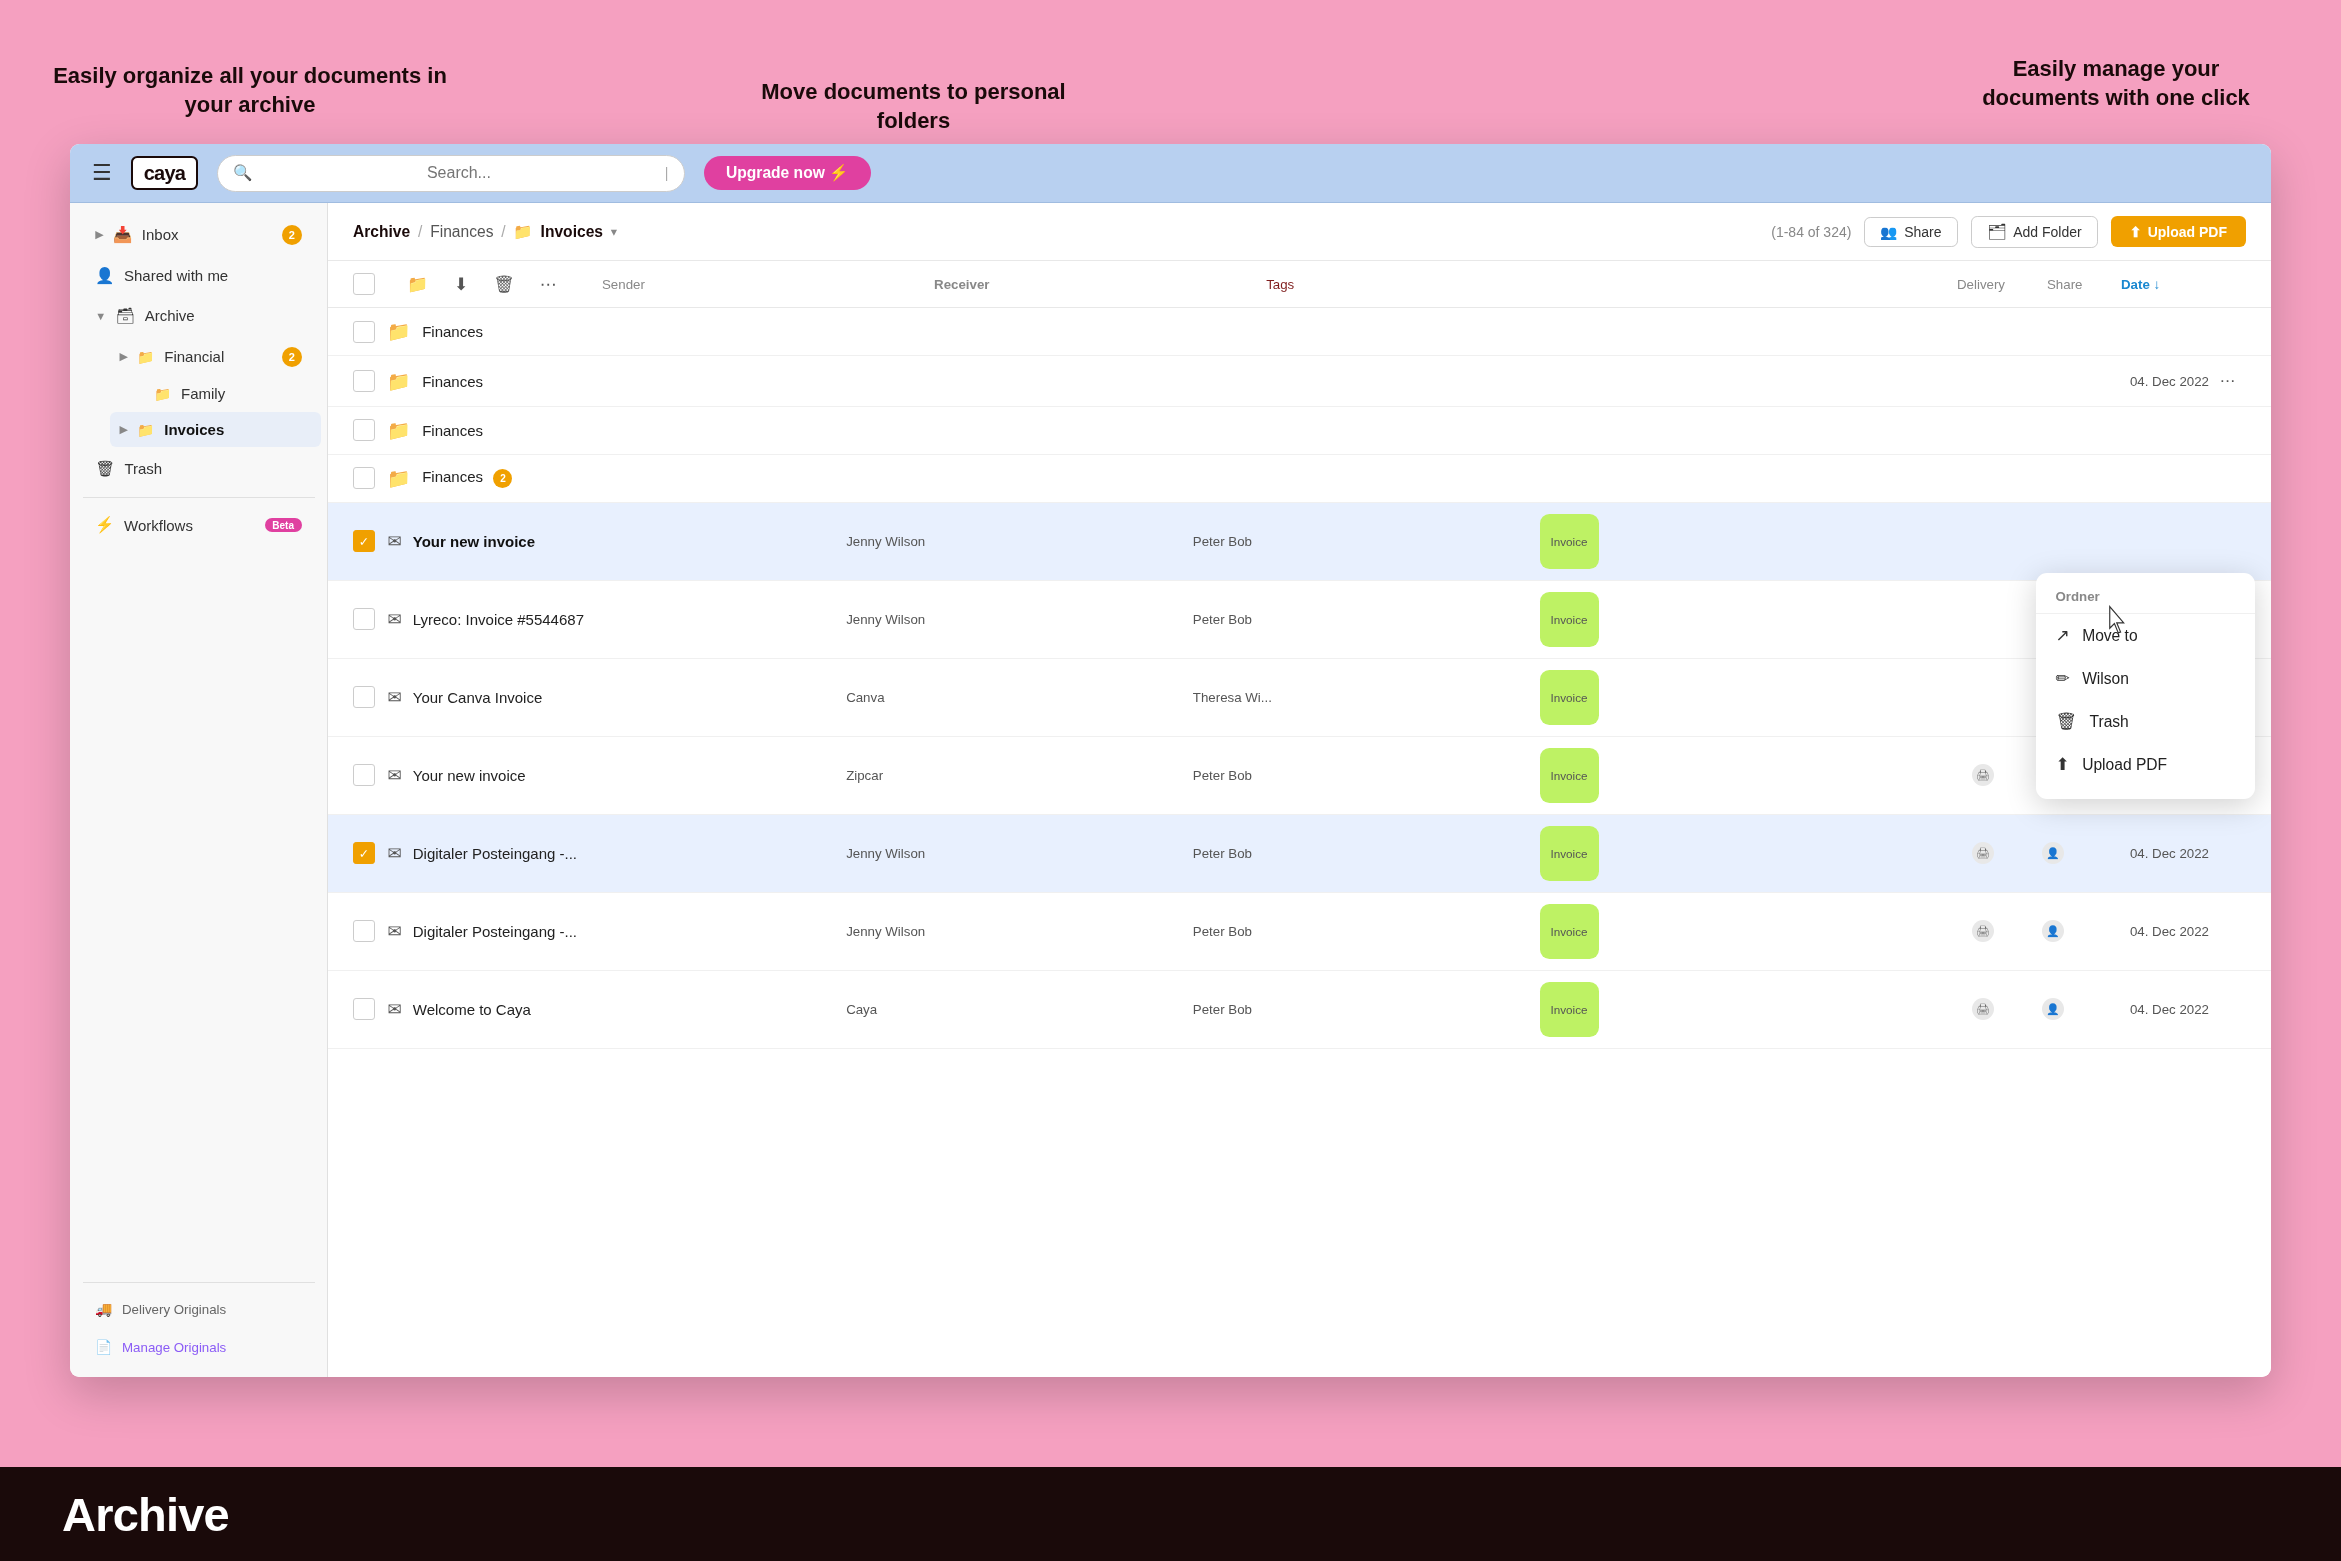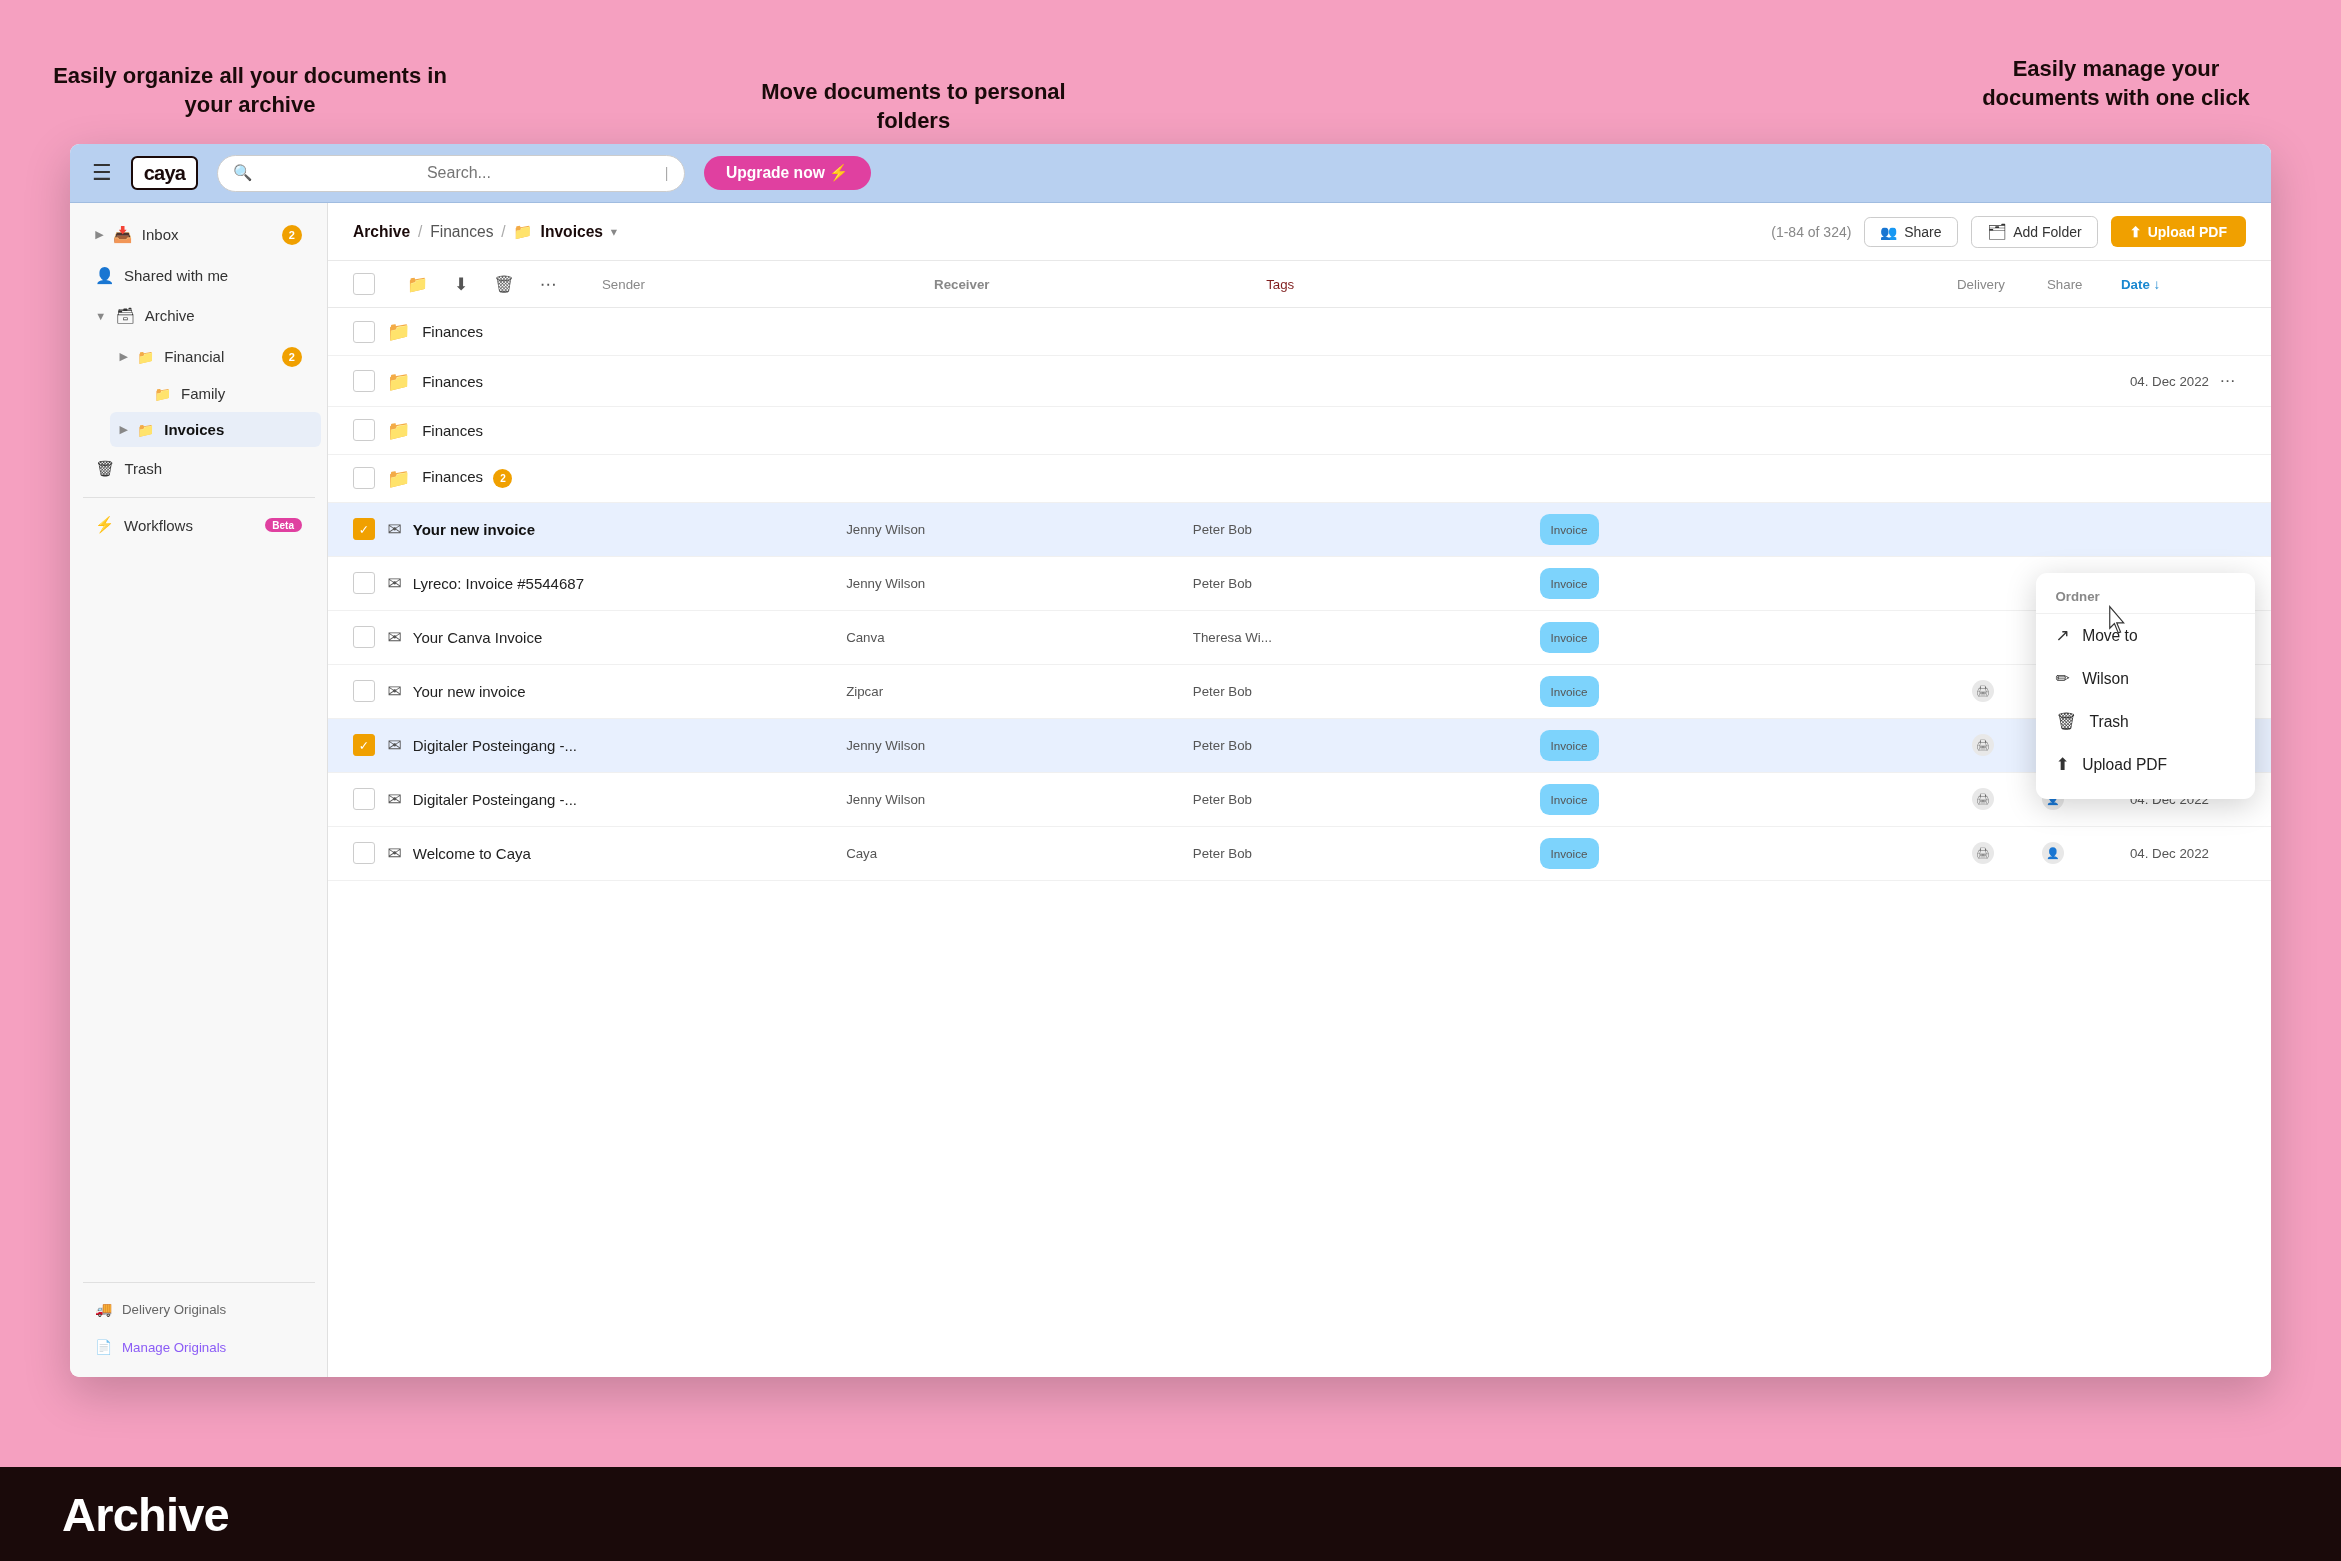--- a/index.html
+++ b/index.html
@@ -271,22 +271,22 @@
     .row-folder-icon { font-size: 19px; color: #888; margin-right: 11px; flex-shrink: 0; }
     .row-name {
       font-size: 15px; color: #222; font-weight: 500;
       flex: 1.5; overflow: hidden; text-overflow: ellipsis; white-space: nowrap;
     }
     .row-name.bold { font-weight: 700; color: #111; }
     .row-sender { flex: 1.2; font-size: 13.3px; color: #555; }
     .row-receiver { flex: 1.2; font-size: 13.3px; color: #555; }
     .row-tags { flex: 1; }
     .row-tag {
-      background: #7dd3fc; color: #555;
-      border-radius: 9.4px; padding: 9px 11px;
+      background: #bef264; color: #555;
+      border-radius: 9.4px; padding: 21px 11px;
       font-size: 11.7px; display: inline-block;
     }
     .row-spacer { flex: 0.4; }
     .row-original { width: 78px; display: flex; justify-content: center; }
     .row-share { width: 62px; display: flex; justify-content: center; }
     .row-date { width: 125px; font-size: 13.3px; color: #555; text-align: right; }
     .row-more { width: 37px; display: flex; justify-content: center; }
     .more-btn {
       background: none; border: none; cursor: pointer;
       font-size: 15.6px; color: #555; padding: 4.7px;

